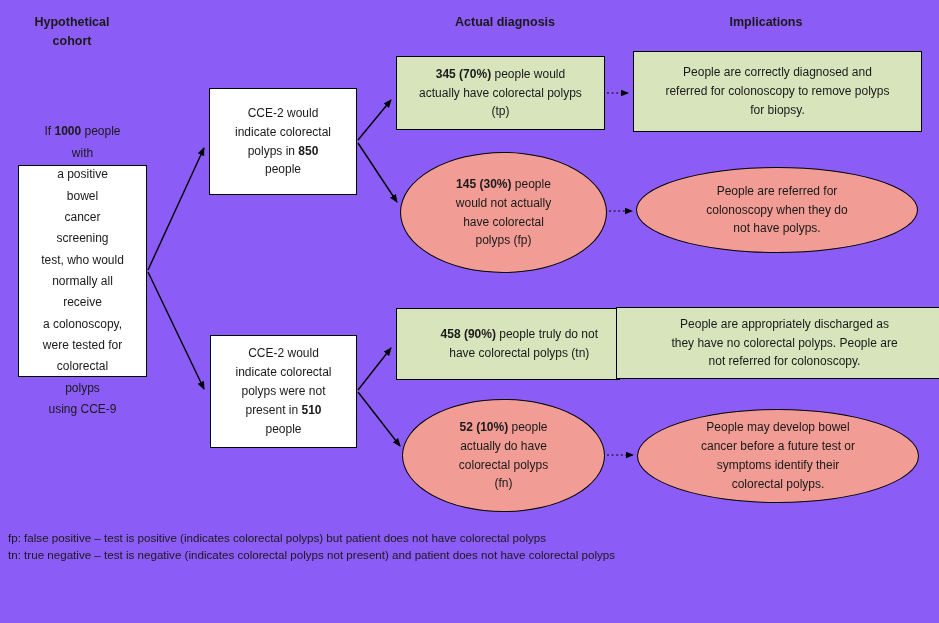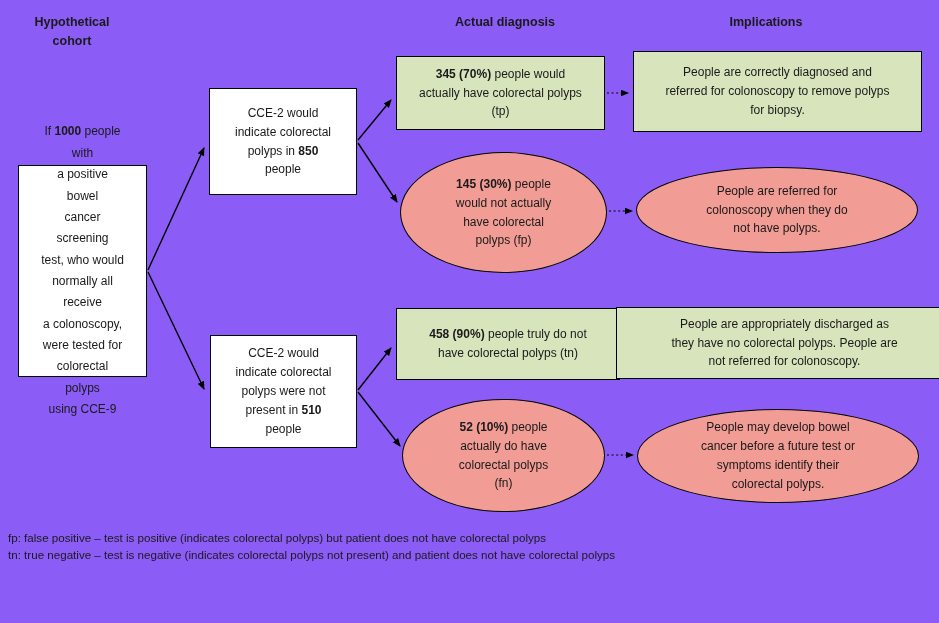--- a/index.html
+++ b/index.html
@@ -86,21 +86,21 @@
 (tp)</span></span>
   </div>
 
   <div class="node ellipse" style="left: 400px; top: 152px; width: 207px; height: 121px; background: rgb(241, 156, 148);">
     <span><b>145 (30%)</b><span> people
 would not actually
 have colorectal
 polyps (fp)</span></span>
   </div>
 
-  <div class="node" style="left: 396px; top: 308px; width: 224px; height: 72px; background: rgb(215, 228, 188);">
+  <div class="node" style="left: 396px; top: 308px; width: 224px; height: 72px; background: rgb(215, 228, 188); justify-content: flex-end;">
     <span><b>458 (90%)</b><span> people truly do not
 have colorectal polyps (tn)</span></span>
   </div>
 
   <div class="node ellipse" style="left: 402px; top: 399px; width: 203px; height: 113px; background: rgb(241, 156, 148);">
     <span><b>52 (10%)</b><span> people
 actually do have
 colorectal polyps
 (fn)</span></span>
   </div>

